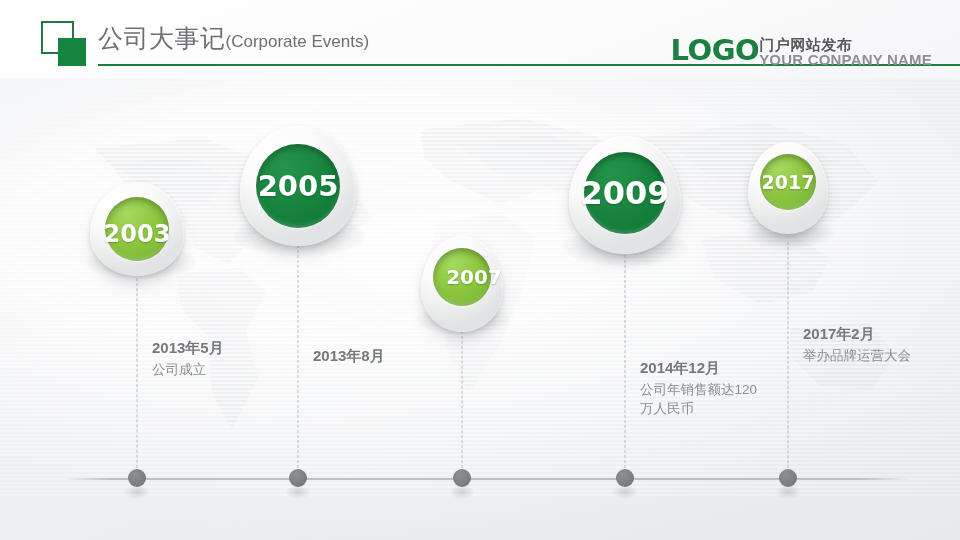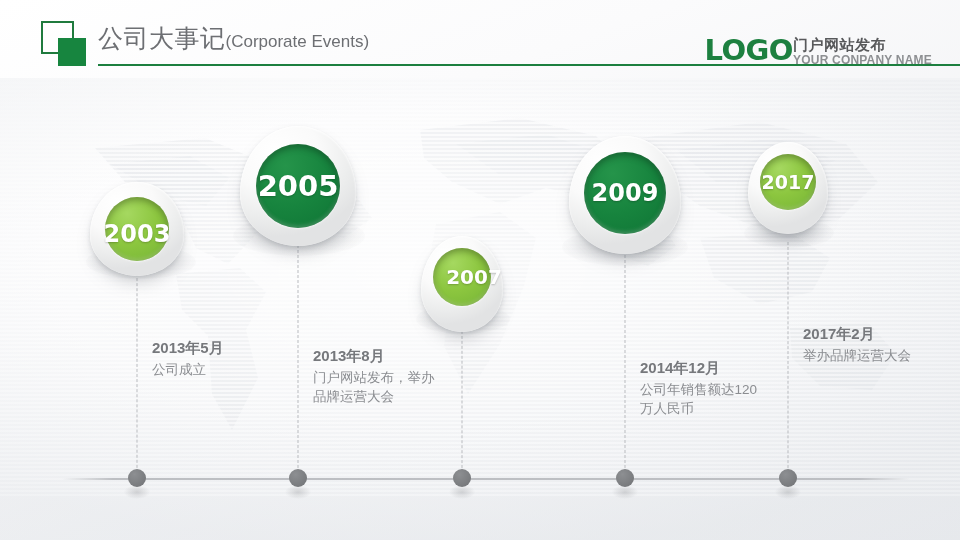--- a/index.html
+++ b/index.html
@@ -127,21 +127,21 @@
   }
   .brand-names { padding-top: 1px; }
   .brand-cn {
     font-size: 15px;
     color: #58595b;
     font-weight: 700;
     line-height: 18px;
     letter-spacing: 0.5px;
   }
   .brand-en {
-    font-size: 12px;
+    font-size: 15px;
     color: #8d8f92;
     font-weight: 700;
     line-height: 12px;
     letter-spacing: 0.2px;
   }
 
   
   .axis-line {
     position: absolute;
     left: 62px; top: 478px;
@@ -337,42 +337,41 @@
       <div class="pin-core light" style="top:12px; width:58px; height:58px;">
         <span class="pin-year" style="font-size:20px;padding-left:24px;">2007</span>
       </div>
     </div>
   </div>
 
   <div class="pin-shadow" style="left:562px; top:228px; width:126px; height:38px;"></div>
   <div class="pin" style="left:625px; top:136px; width:112px; height:118px;">
     <div class="pin-shape">
       <div class="pin-core dark" style="top:16px; width:82px; height:82px;">
-        <span class="pin-year" style="font-size:24px;">2009</span>
+        <span class="pin-year" style="font-size:32px;">2009</span>
       </div>
     </div>
   </div>
 
   <div class="pin-shadow" style="left:744px; top:218px; width:90px; height:30px;"></div>
   <div class="pin" style="left:788px; top:142px; width:80px; height:92px;">
     <div class="pin-shape">
       <div class="pin-core light" style="top:12px; width:56px; height:56px;">
         <span class="pin-year" style="font-size:19px;">2017</span>
       </div>
     </div>
   </div>
 
   <div class="caption" style="left:152px; top:338px; width:140px;">
     <div class="cap-date">2013年5月</div>
     <div class="cap-desc">公司成立</div>
   </div>
 
   <div class="caption" style="left:313px; top:346px; width:128px;">
     <div class="cap-date">2013年8月</div>
-    <div class="cap-desc">门户网站发布，举办品牌运营大会</div>
   </div>
 
 
   <div class="caption" style="left:640px; top:358px; width:130px;">
     <div class="cap-date">2014年12月</div>
     <div class="cap-desc">公司年销售额达120万人民币</div>
   </div>
 
   <div class="caption" style="left:803px; top:324px; width:118px;">
     <div class="cap-date">2017年2月</div>

